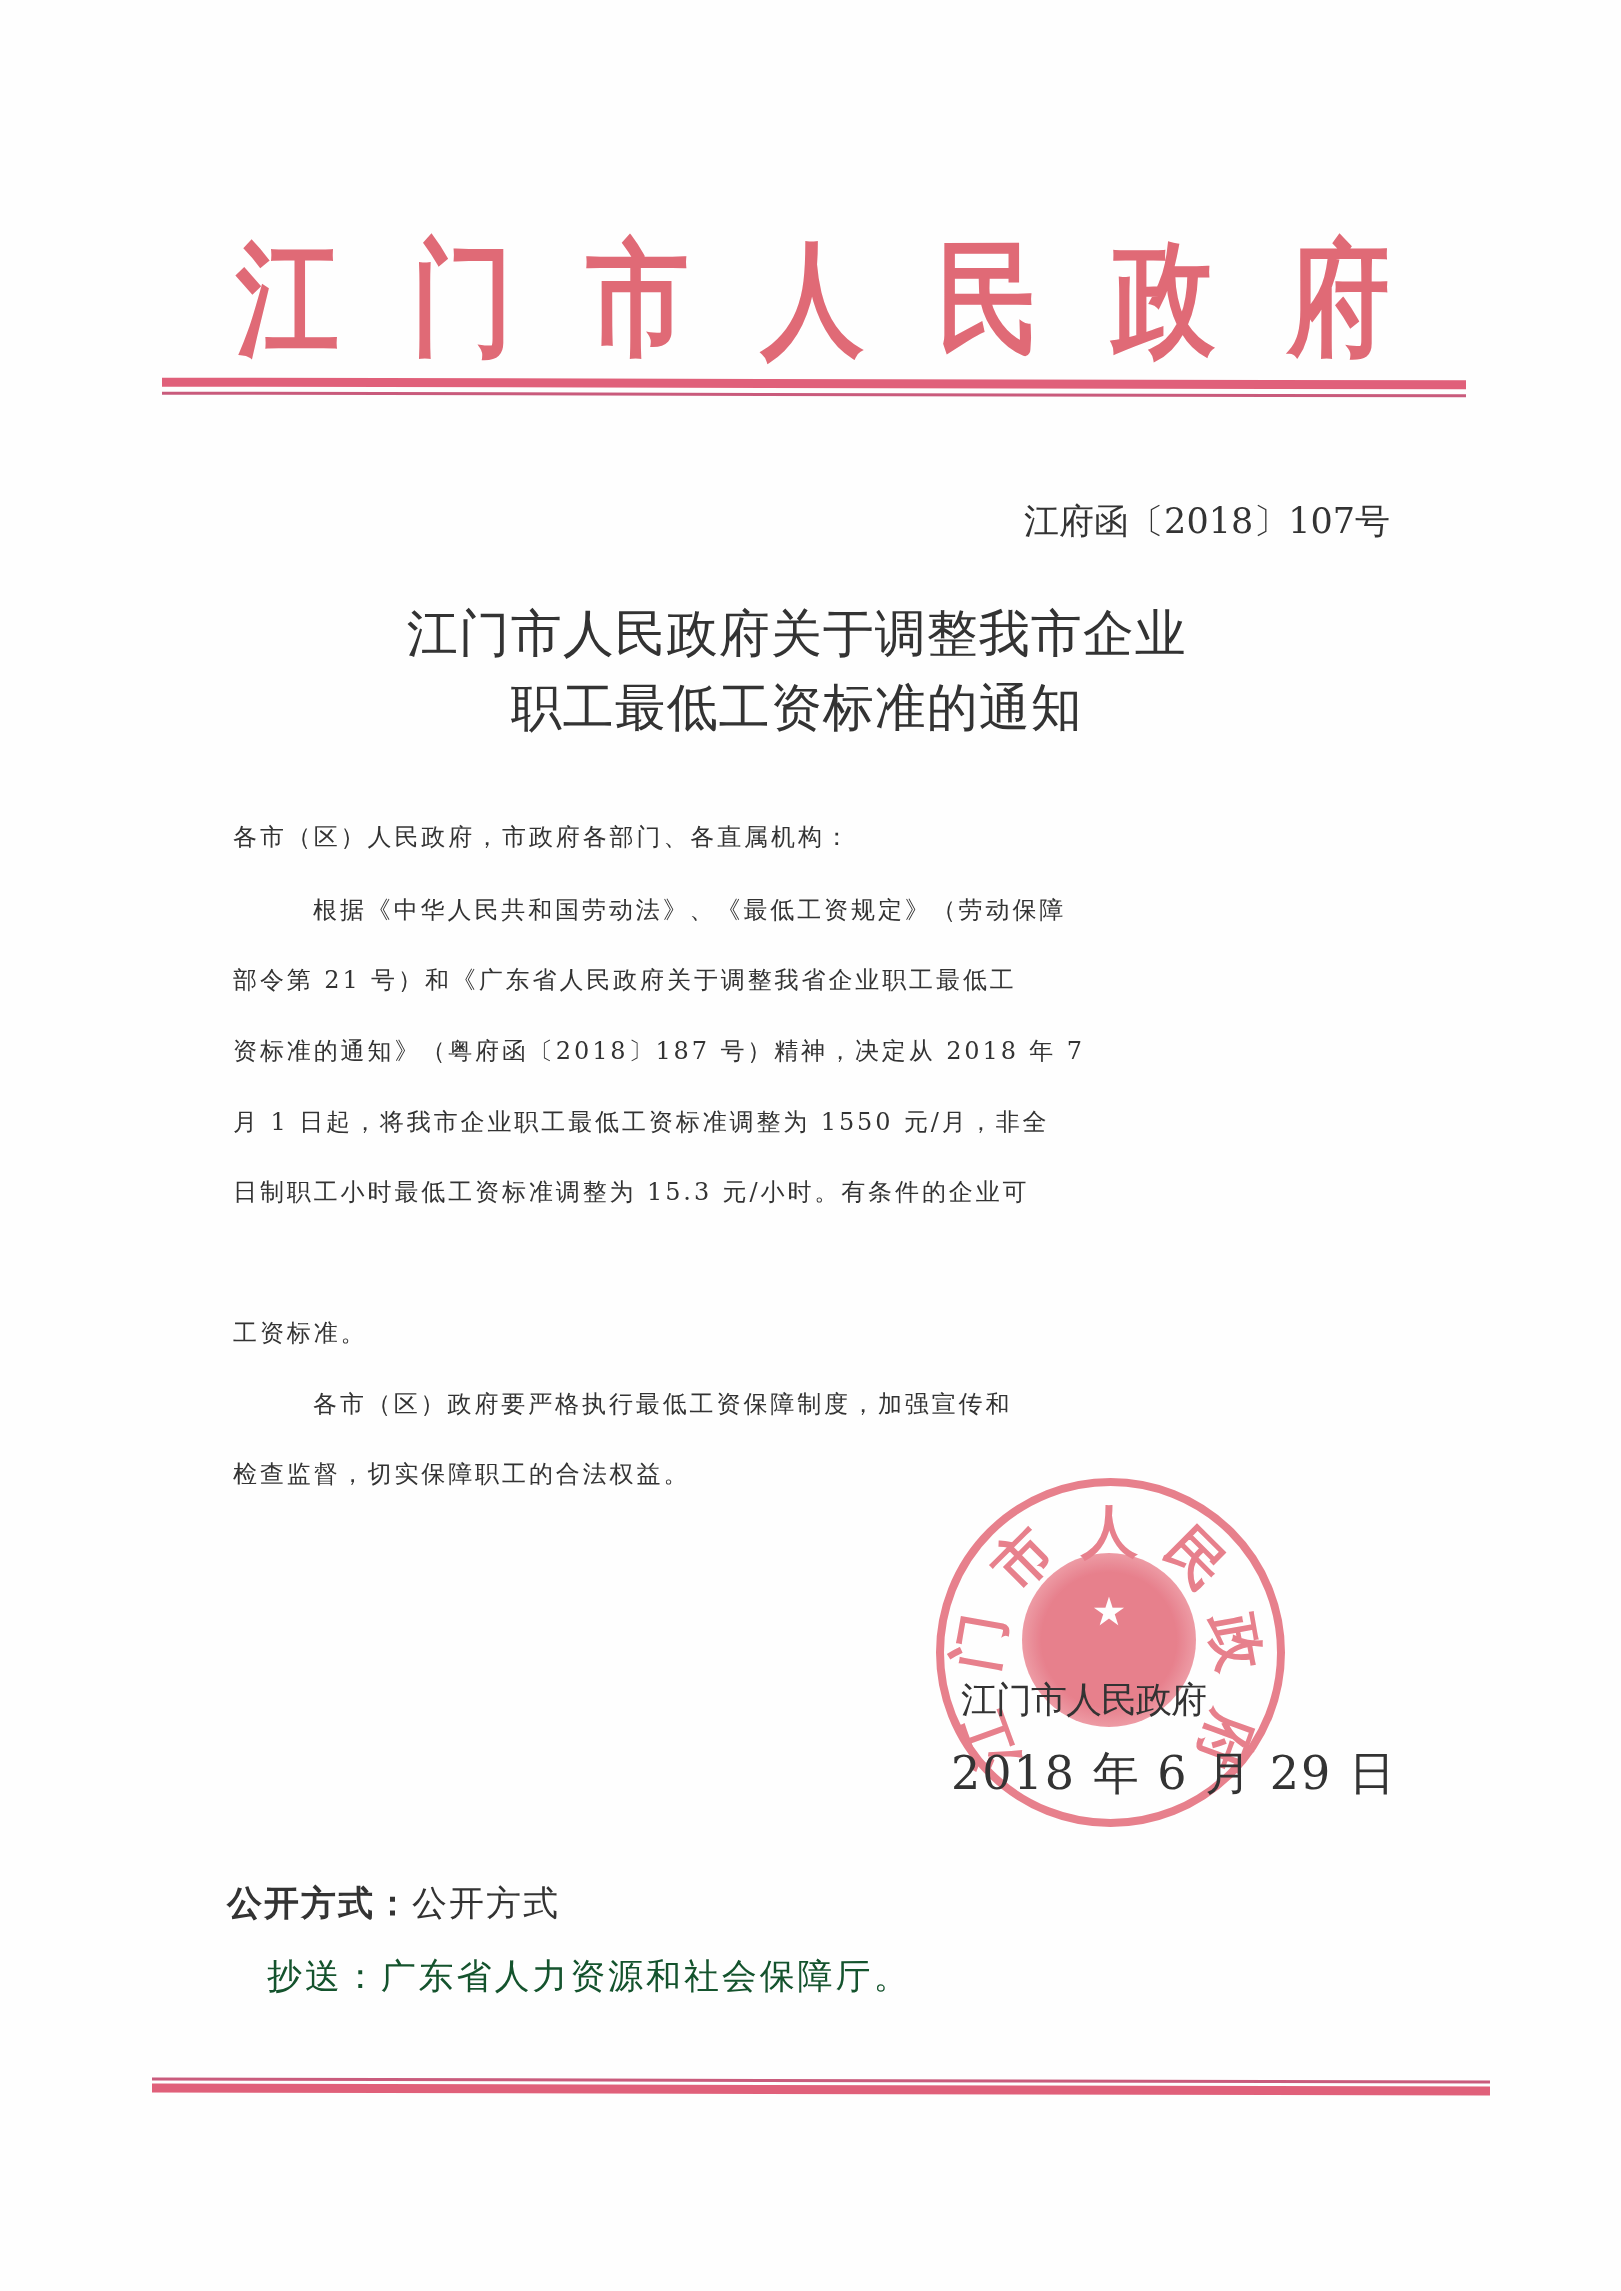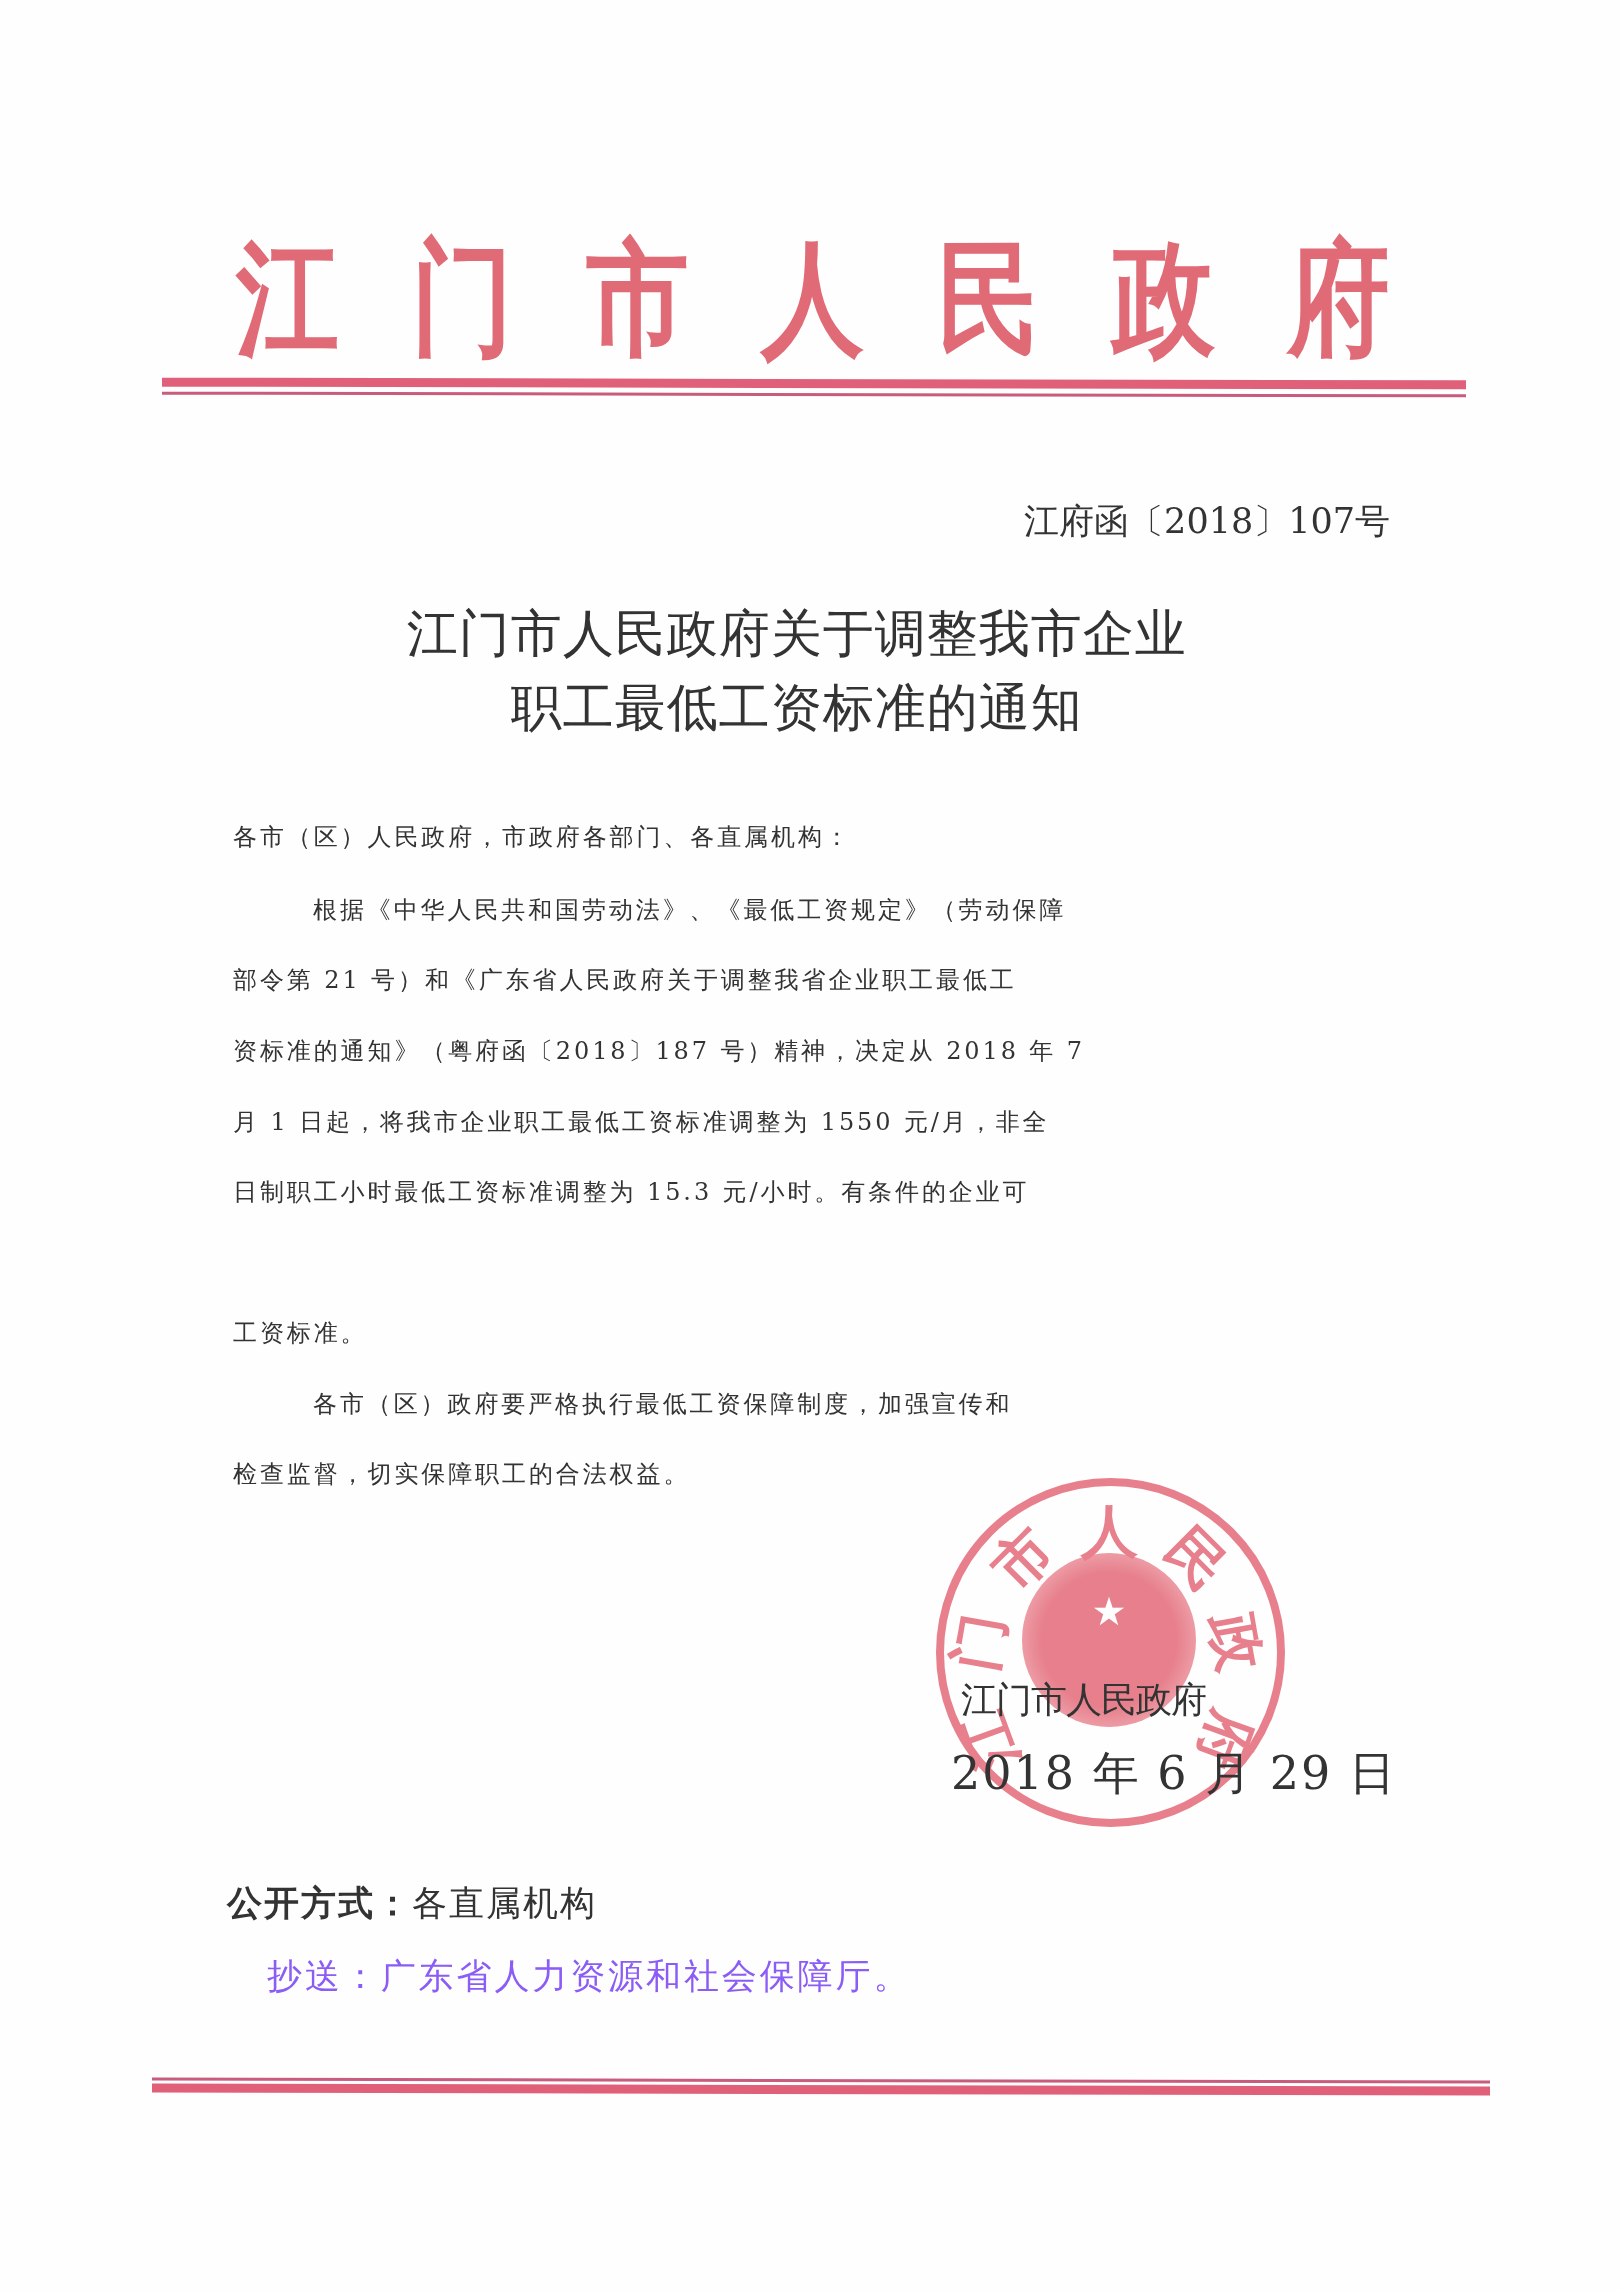--- a/index.html
+++ b/index.html
@@ -158,21 +158,21 @@
   }
   .disclosure .label {
     font-family: "DejaVu Sans", sans-serif;
     font-weight: bold;
   }
   .cc {
     position: absolute;
     left: 267px;
     top: 1953px;
     font-size: 35px;
-    color: #8b5cf6;
+    color: #14532d;
     white-space: nowrap;
     letter-spacing: 2.9px;
   }
 
   .rule-bot-thin {
     position: absolute;
     left: 152px;
     top: 2079px;
     width: 1338px;
     height: 2.9px;
@@ -233,21 +233,21 @@
     <span class="seal-char" style="left:137px; top:7.8px;">人</span>
     <span class="seal-char" style="left:223px; top:35px; transform:rotate(45deg);">民</span>
     <span class="seal-char" style="left:263px; top:118px; transform:rotate(80deg);">政</span>
     <span class="seal-char" style="left:253px; top:216px; transform:rotate(110deg);">府</span>
   </div>
 
   <div class="signer">江门市人民政府</div>
   <div class="date">2018 年 6 月 29 日</div>
 
   <div class="disclosure">
-    <span class="label">公开方式：</span><span>各直属机构</span>
+    <span class="label">公开方式：</span><span>公开方式</span>
   </div>
   <div class="cc">
     <span>抄送：</span><span>广东省人力资源和社会保障厅。</span>
   </div>
 
   <div class="rule-bot-thin"></div>
   <div class="rule-bot-thick"></div>
 </div>
 
 

